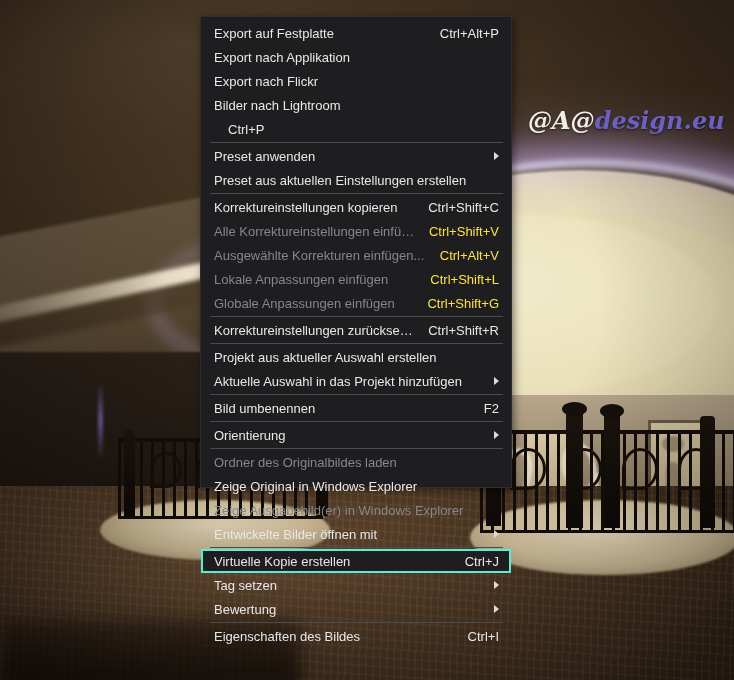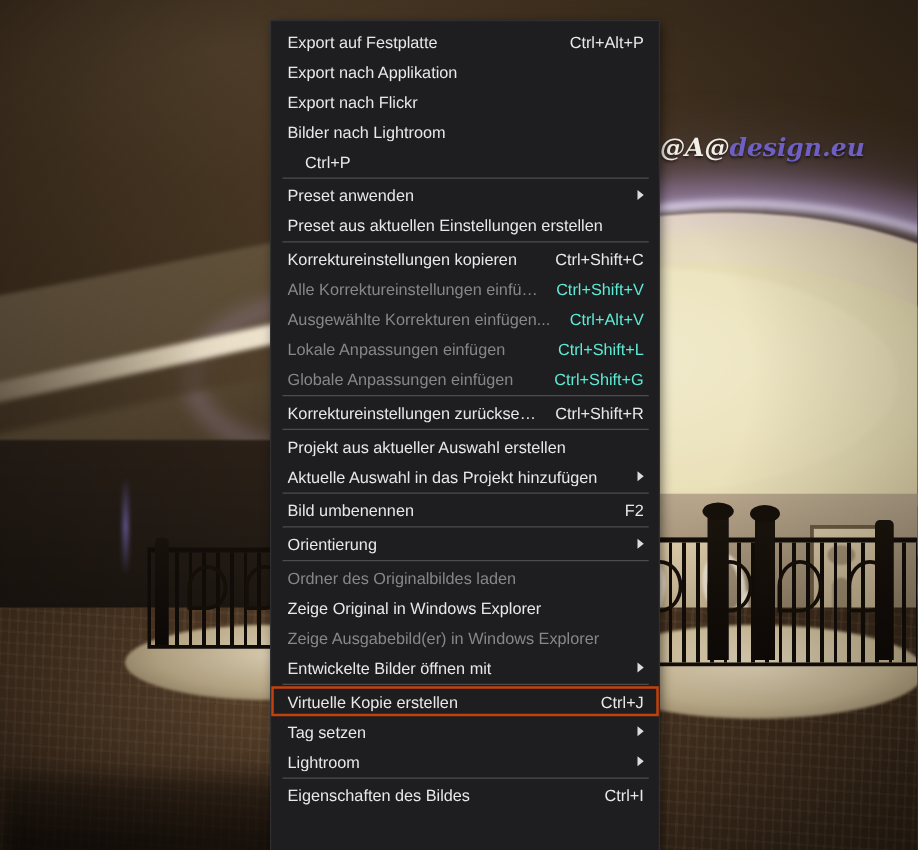--- a/index.html
+++ b/index.html
@@ -232,74 +232,74 @@
     background:
       radial-gradient(ellipse 600px 520px at 390px 300px, rgba(0,0,0,0) 35%, rgba(0,0,0,0.30) 78%, rgba(0,0,0,0.55) 100%);
     pointer-events: none;
   }
 
   
   #watermark {
     position: absolute;
     left: 528px;
     top: 106px;
-    font-size: 20px;
+    font-size: 24px;
     font-style: italic;
     font-weight: bold;
     font-family: "DejaVu Serif", serif;
     letter-spacing: 0px;
     white-space: nowrap;
     text-shadow: 0 1px 2px rgba(0,0,0,0.55);
     user-select: none;
   }
   #watermark .wm-a { color: #f2efe9; }
   #watermark .wm-b { color: #6e5fc2; }
 
   
   #context-menu {
     position: absolute;
-    left: 217px;
+    left: 201px;
     top: 17px;
     width: 310px;
-    height: 664px;
+    height: 470px;
     background: #1e1e20;
     box-shadow: 0 0 0 1px #2f2f32, 2px 2px 9px rgba(0,0,0,0.6);
     padding: 4px 0 0 0;
     box-sizing: border-box;
     font-size: 13px;
   }
 
   .menu-item {
     position: relative;
     display: flex;
     align-items: center;
     height: 24px;
     padding: 0 10px 0 11px;
     color: #e8e8e8;
     white-space: nowrap;
     box-sizing: border-box;
     border: 2px solid transparent;
   }
   .menu-item.disabled { color: #87878a; }
   .menu-item.highlighted {
-    border: 2px solid #c2410c;
+    border: 2px solid #5eead4;
     background: #1e1e20;
   }
 
   .mi-label {
     flex: 1 1 auto;
     overflow: hidden;
     text-overflow: ellipsis;
   }
   .mi-shortcut {
     flex: 0 0 auto;
     margin-left: 14px;
     color: #e8e8e8;
   }
-  .menu-item.disabled .mi-shortcut { color: #5eead4; }
+  .menu-item.disabled .mi-shortcut { color: #fde047; }
 
   .mi-arrow {
     flex: 0 0 auto;
     margin-left: 14px;
     width: 0;
     height: 0;
     border-left: 5px solid #dcdcdc;
     border-top: 4px solid transparent;
     border-bottom: 4px solid transparent;
   }
@@ -457,21 +457,21 @@
       <div class="menu-sep"></div>
       <div class="menu-item highlighted">
         <span class="mi-label">Virtuelle Kopie erstellen</span>
         <span class="mi-shortcut">Ctrl+J</span>
       </div>
       <div class="menu-item">
         <span class="mi-label">Tag setzen</span>
         <span class="mi-arrow"></span>
       </div>
       <div class="menu-item">
-        <span class="mi-label">Lightroom</span>
+        <span class="mi-label">Bewertung</span>
         <span class="mi-arrow"></span>
       </div>
       <div class="menu-sep"></div>
       <div class="menu-item">
         <span class="mi-label">Eigenschaften des Bildes</span>
         <span class="mi-shortcut">Ctrl+I</span>
       </div>
     </div>
 
 </div>

